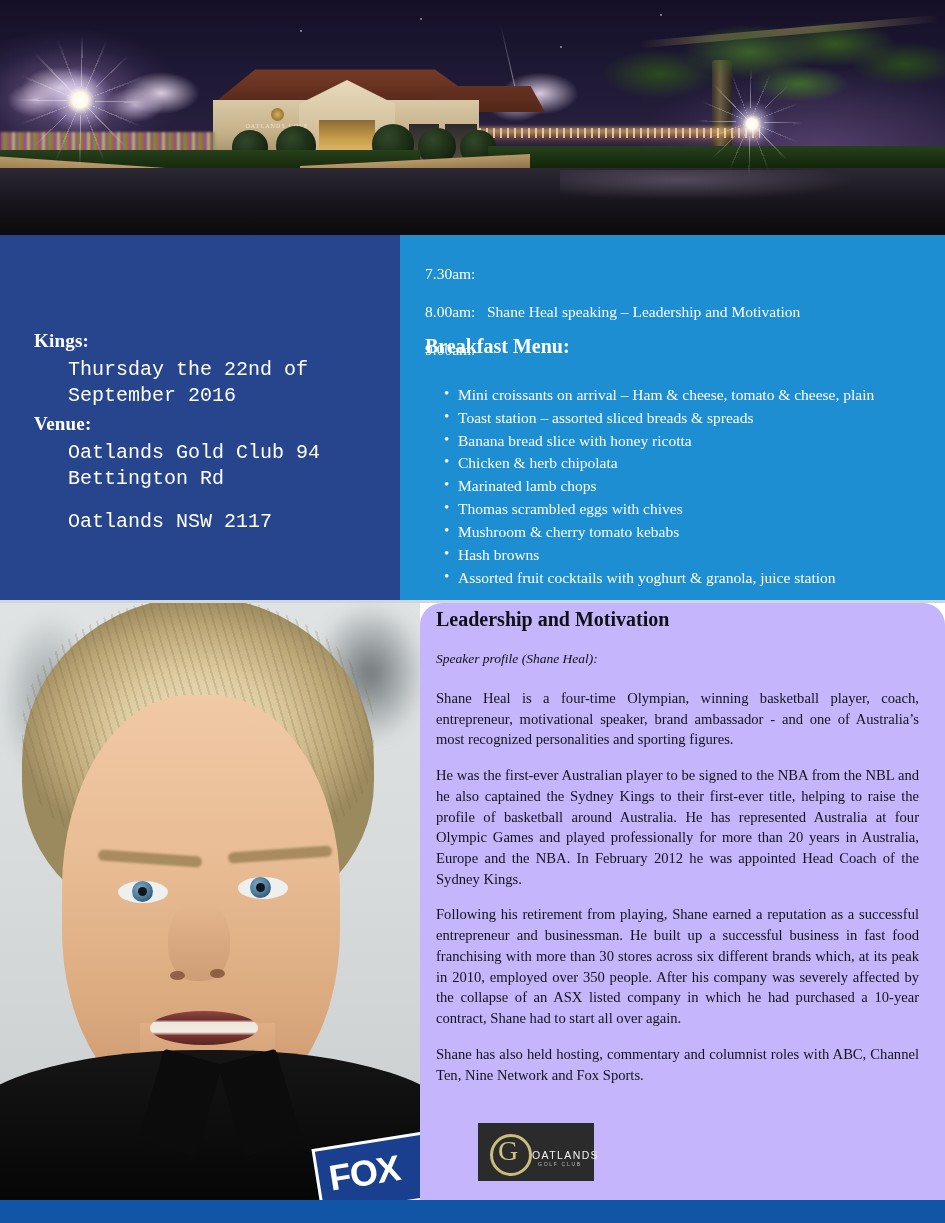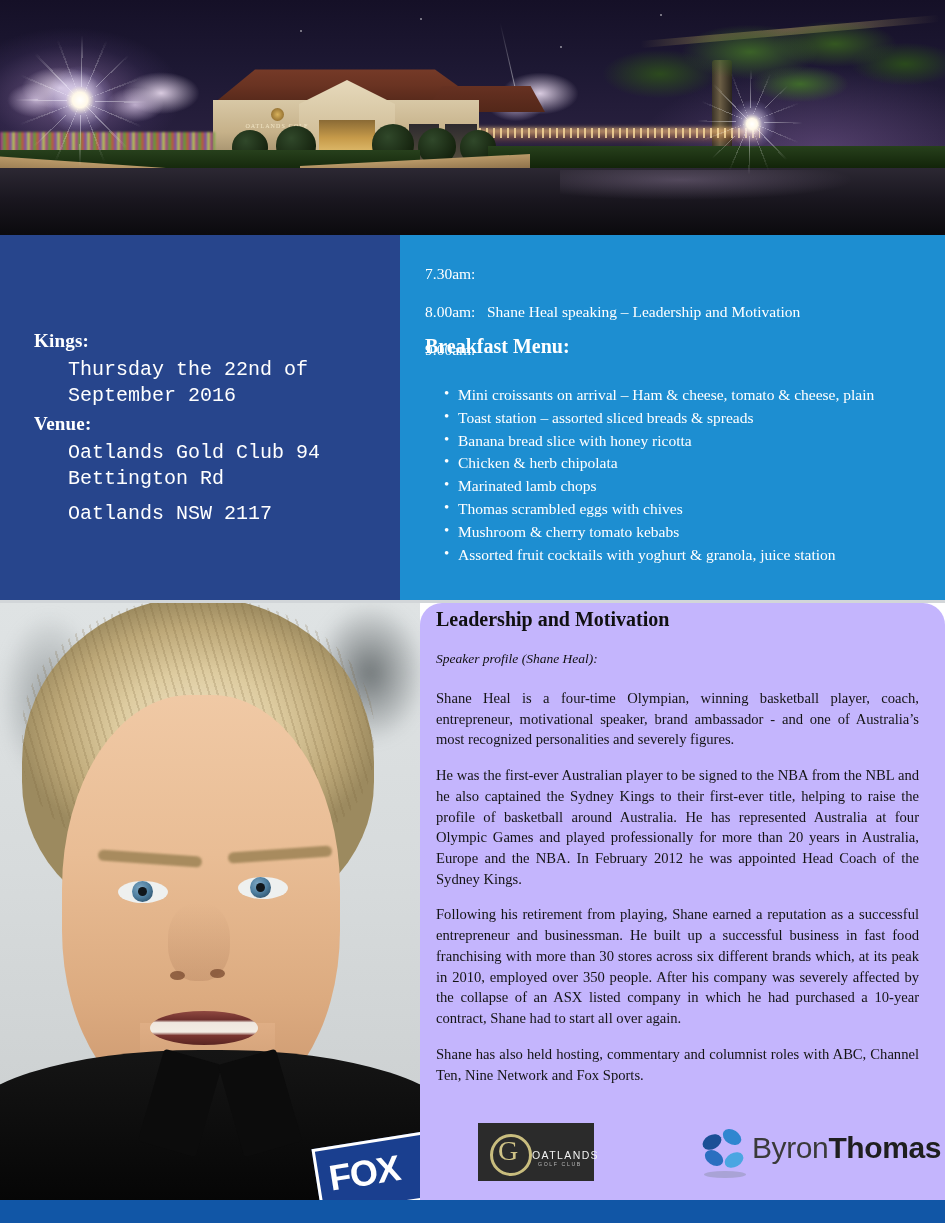--- a/index.html
+++ b/index.html
@@ -253,21 +253,21 @@
 
   <div class="band">
     <div class="band-left">
       <div class="dv-block" style="top:95px">
         <div class="dv-label">Kings:</div>
         <div class="dv-value">Thursday the 22nd of September 2016</div>
       </div>
       <div class="dv-block" style="top:178px">
         <div class="dv-label">Venue:</div>
         <div class="dv-value">Oatlands Gold Club 94 Bettington Rd</div>
-        <div class="dv-value" style="margin-top:8px">Oatlands NSW 2117</div>
+        <div class="dv-value" style="margin-top:16px">Oatlands NSW 2117</div>
       </div>
     </div>
 
     <div class="band-right"></div>
 
     <div class="sched" id="schedule-list">
         <div class="sched-row">
           <div class="sched-time">7.30am:</div>
         </div>
         <div class="sched-row">
@@ -281,20 +281,21 @@
 
     <div class="menu-title">Breakfast Menu:</div>
     <ul class="menu-list" id="menu-list">
         <li>Mini croissants on arrival – Ham &amp; cheese, tomato &amp; cheese, plain</li>
         <li>Toast station – assorted sliced breads &amp; spreads</li>
         <li>Banana bread slice with honey ricotta</li>
         <li>Chicken &amp; herb chipolata</li>
         <li>Marinated lamb chops</li>
         <li>Thomas scrambled eggs with chives</li>
         <li>Mushroom &amp; cherry tomato kebabs</li>
+        <li>Hash browns</li>
         <li>Assorted fruit cocktails with yoghurt &amp; granola, juice station</li>
       </ul>
   </div>
   <div class="band-divider"></div>
 
   <div class="photo">
     <div class="bg-blur-l"></div>
     <div class="bg-blur-r"></div>
     <div class="hair"></div>
     <div class="hair-tex"></div>
@@ -317,41 +318,31 @@
     <div class="collar-r"></div>
     <div class="foxlogo">
       <div class="foxlogo-txt">FOX</div>
     </div>
   </div>
 
   <div class="article">
     <div class="art-title">Leadership and Motivation</div>
     <div class="art-sub">Speaker profile (Shane Heal):</div>
     <div class="art-body" id="article-body">
-        <p>Shane Heal is a four-time Olympian, winning basketball player, coach, entrepreneur, motivational speaker, brand ambassador - and one of Australia’s most recognized personalities and severely figures.</p>
+        <p>Shane Heal is a four-time Olympian, winning basketball player, coach, entrepreneur, motivational speaker, brand ambassador - and one of Australia’s most recognized personalities and sporting figures.</p>
         <p>He was the first-ever Australian player to be signed to the NBA from the NBL and he also captained the Sydney Kings to their first-ever title, helping to raise the profile of basketball around Australia. He has represented Australia at four Olympic Games and played professionally for more than 20 years in Australia, Europe and the NBA. In February 2012 he was appointed Head Coach of the Sydney Kings.</p>
         <p>Following his retirement from playing, Shane earned a reputation as a successful entrepreneur and businessman. He built up a successful business in fast food franchising with more than 30 stores across six different brands which, at its peak in 2010, employed over 350 people. After his company was severely affected by the collapse of an ASX listed company in which he had purchased a 10-year contract, Shane had to start all over again.</p>
         <p>Shane has also held hosting, commentary and columnist roles with ABC, Channel Ten, Nine Network and Fox Sports.</p>
       </div>
 
     <div class="logos">
       <div class="oat-card">
         <div class="oat-mono"></div>
         <div class="oat-g">G</div>
         <div class="oat-t1">OATLANDS</div>
         <div class="oat-t2">GOLF CLUB</div>
       </div>
 
-      <div class="bt">
-        <div class="bt-mark">
-          <div class="petal" style="left:0px;top:6px;background:#1b4f96;transform:rotate(-28deg)"></div>
-          <div class="petal" style="left:20px;top:1px;background:#2f86d0;transform:rotate(32deg)"></div>
-          <div class="petal" style="left:2px;top:22px;background:#2a6fc0;transform:rotate(34deg)"></div>
-          <div class="petal" style="left:22px;top:24px;background:#4aa6e2;transform:rotate(-30deg)"></div>
-        </div>
-        <div class="bt-shadow"></div>
-        <div class="bt-text"><span class="light">Byron</span><b>Thomas</b></div>
-      </div>
     </div>
   </div>
 
   <div class="footer"></div>
 </div>
 
 </body></html>

